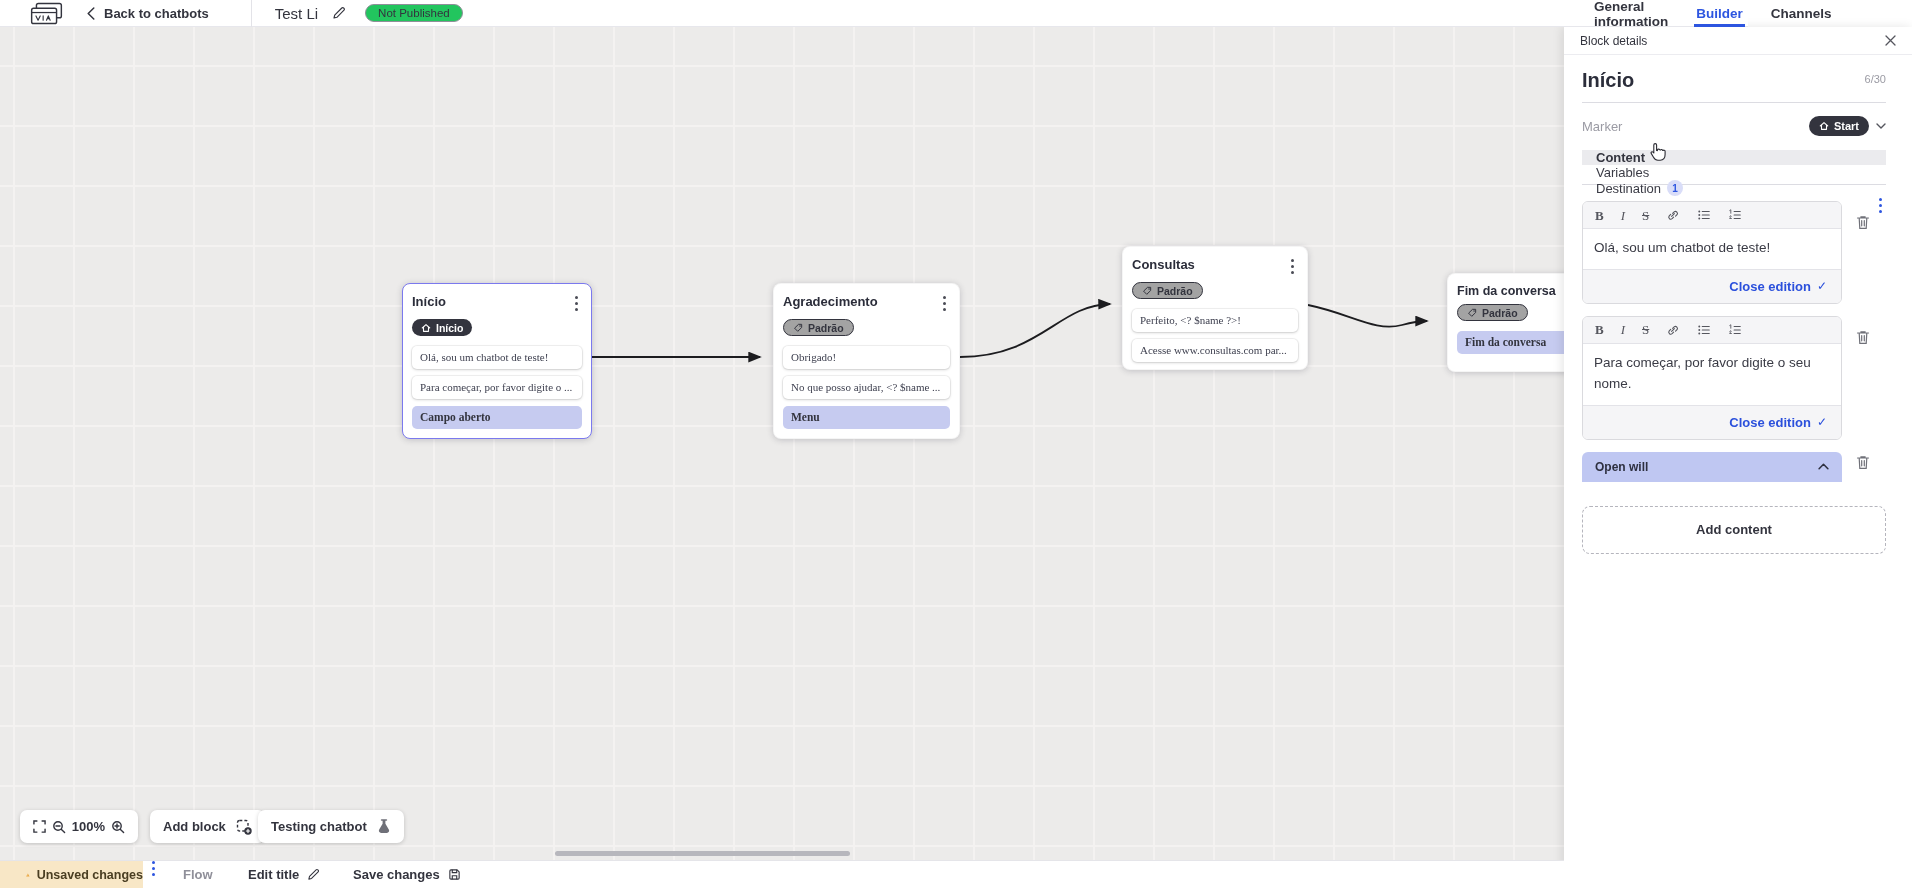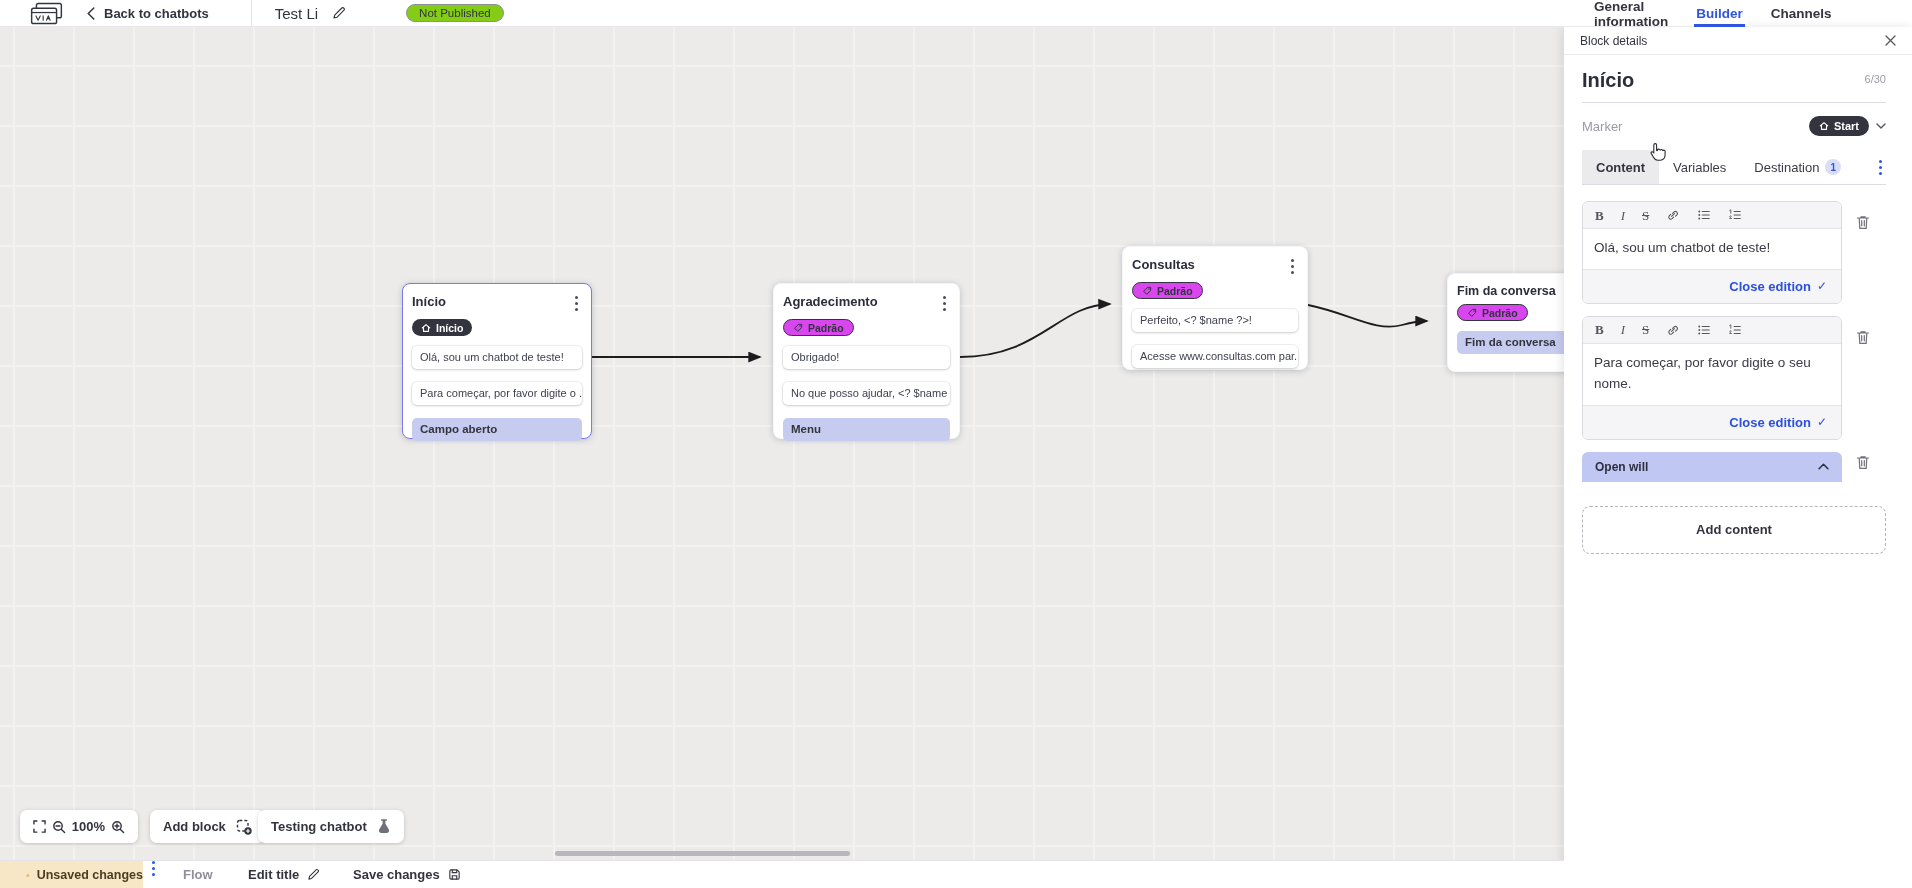--- a/index.html
+++ b/index.html
@@ -7,43 +7,43 @@
   .stage { position:relative; width:1912px; height:888px; }
 
   
   .topbar { position:absolute; left:0; top:0; width:1748px; height:27px; background:#fff; border-bottom:1px solid #e7e7ec; z-index:30; display:flex; align-items:center; }
   .logo { margin-left:30px; display:flex; align-items:center; }
   .back-btn { display:flex; align-items:center; gap:9px; margin-left:24px; cursor:pointer; }
   .back-label { font-size:13px; font-weight:700; color:#33343e; }
   .tb-divider { width:1px; height:27px; background:#e3e3e8; margin-left:42px; }
   .bot-title { margin-left:23px; font-size:15px; font-weight:400; color:#33343e; white-space:nowrap; }
   .pencil { margin-left:14px; display:flex; align-items:center; }
-  .status-pill { margin-left:60px; height:18px; padding:0 12px; border:1px solid #8f8f99; border-radius:10px; display:flex; align-items:center; font-size:11.5px; color:#33343e; background:#84cc16; }
+  .status-pill { margin-left:19px; height:18px; padding:0 12px; border:1px solid #8f8f99; border-radius:10px; display:flex; align-items:center; font-size:11.5px; color:#33343e; background:#22c55e; }
   .topbar-tabs { position:absolute; left:1594px; top:0; height:27px; display:flex; gap:28px; align-items:center; }
   .tb-tab { font-size:13.5px; font-weight:700; color:#33343e; height:100%; display:flex; align-items:center; position:relative; cursor:pointer; }
   .tb-tab.active { color:#2d55e0; }
   .tb-tab.active::after { content:""; position:absolute; left:-2px; right:-2px; bottom:0; height:3px; background:#2d55e0; }
 
   
   .canvas { position:absolute; left:0; top:27px; width:1912px; height:833px; overflow:hidden;
     background-color:#ecebea;
     background-image:linear-gradient(#f4f2f1 2px, transparent 2px), linear-gradient(90deg, #f4f2f1 2px, transparent 2px);
     background-size:60px 60px; background-position:13px -22px; }
   .edges { position:absolute; left:0; top:0; z-index:1; pointer-events:none; }
 
   .node { position:absolute; z-index:2; background:#fff; border-radius:8px; box-shadow:0 1px 6px rgba(40,40,60,.22); padding:10px 9px 9px 9px; border:1px solid rgba(0,0,0,.04); }
   .node.selected { border:1.5px solid #7b79ee; }
   .node-head { display:flex; justify-content:space-between; align-items:flex-start; }
   .node-title { font-size:13px; font-weight:700; color:#2b2d3a; white-space:nowrap; }
   .kebab { display:flex; flex-direction:column; gap:3px; padding:2px 4px; cursor:pointer; }
   .kebab i { width:3px; height:3px; border-radius:50%; background:#4a4b55; display:block; }
   .pill { display:inline-flex; align-items:center; gap:5px; height:17px; padding:0 9px; border-radius:10px; font-size:10.5px; font-weight:700; margin-top:6px; }
   .pill.dark { background:#33343e; color:#fff; }
-  .pill.outline { background:#d946ef; color:#33343e; border:1.5px solid #33343e; }
-  .node-rows { margin-top:9px; display:flex; flex-direction:column; gap:13px; }
+  .pill.outline { background:#a3a3a3; color:#33343e; border:1.5px solid #33343e; }
+  .node-rows { margin-top:9px; display:flex; flex-direction:column; gap:7px;font-family:Liberation Serif, serif; }
   .node-row { height:23px; border-radius:5px; background:#fff; box-shadow:0 0 0 1px rgba(0,0,0,.05), 0 1px 3px rgba(0,0,0,.16); font-size:11px; color:#3f4150; display:flex; align-items:center; padding:0 8px; white-space:nowrap; overflow:hidden; cursor:pointer; }
   .node-row.action { background:#c6cbf0; box-shadow:none; font-weight:700; color:#33343e; font-size:11.5px; }
 
   .hscroll-thumb { position:absolute; left:555px; top:824px; width:295px; height:5px; border-radius:3px; background:#b7b7bd; z-index:3; }
 
   
   .float-card { position:absolute; top:783px; height:33px; background:#fff; border-radius:7px; box-shadow:0 1px 4px rgba(0,0,0,.18); display:flex; align-items:center; gap:10px; padding:0 13px; z-index:5; }
   .float-card .lbl { font-size:13px; font-weight:700; color:#33343e; white-space:nowrap; }
   .icon-btn { display:flex; align-items:center; cursor:pointer; }
 
@@ -67,21 +67,21 @@
 
   .title-row { display:flex; justify-content:space-between; align-items:flex-start; border-bottom:1px solid #dcdce2; padding-bottom:10px; }
   .block-title { font-size:20px; font-weight:700; color:#2b2d3a; }
   .title-counter { font-size:11px; color:#9b9ba4; margin-top:4px; }
 
   .marker-row { margin-top:13px; display:flex; justify-content:space-between; align-items:center; }
   .marker-label { font-size:13px; color:#9b9ba4; }
   .marker-value { display:flex; align-items:center; gap:7px; cursor:pointer; }
   .start-pill { display:inline-flex; align-items:center; gap:5px; height:20px; padding:4px 10px; border-radius:11px; background:#33343e; color:#fff; font-size:11px; font-weight:700; }
 
-  .ptabs { margin-top:14px; display:flex; align-items:stretch; height:35px; border-bottom:1px solid #dcdce2; position:relative; }
+  .ptabs { margin-top:14px; display:flex; align-items:stretch; height:35px; border-bottom:1px solid #dcdce2; position:relative;flex-direction:column; }
   .ptab { display:flex; align-items:center; gap:6px; padding:0 14px; font-size:13px; color:#3a3b45; cursor:pointer; white-space:nowrap; }
   .ptab.active { background:#ebebee; font-weight:700; color:#33343e; }
   .ptab-badge { width:16px; height:16px; border-radius:50%; background:#d9ddf8; color:#2d55e0; font-size:10px; font-weight:700; display:flex; align-items:center; justify-content:center; }
   .ptabs .kebab { margin-left:auto; align-self:center; }
   .ptabs .kebab i { background:#2d55e0; }
 
   .cards { margin-top:16px; display:flex; flex-direction:column; gap:12px; }
   .card-row { display:flex; align-items:flex-start; gap:13px; }
   .ed-card { width:260px; border:1px solid #dadade; border-radius:6px; overflow:hidden; background:#fff; }
   .ed-toolbar { height:27px; background:#f5f5f7; border-bottom:1px solid #e3e3e8; display:flex; align-items:center; gap:17px; padding:0 12px; }

